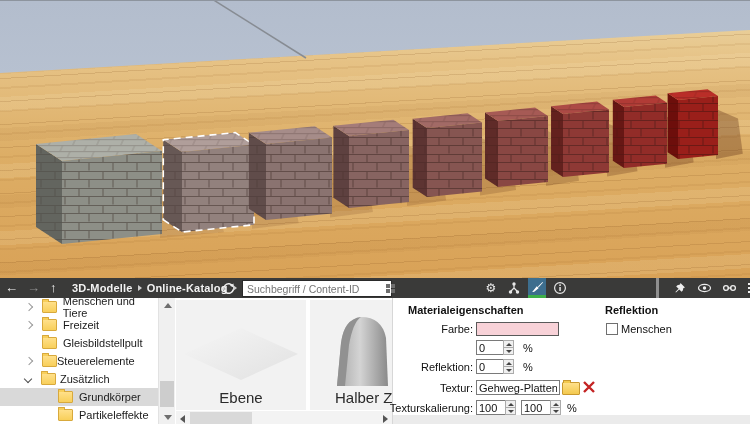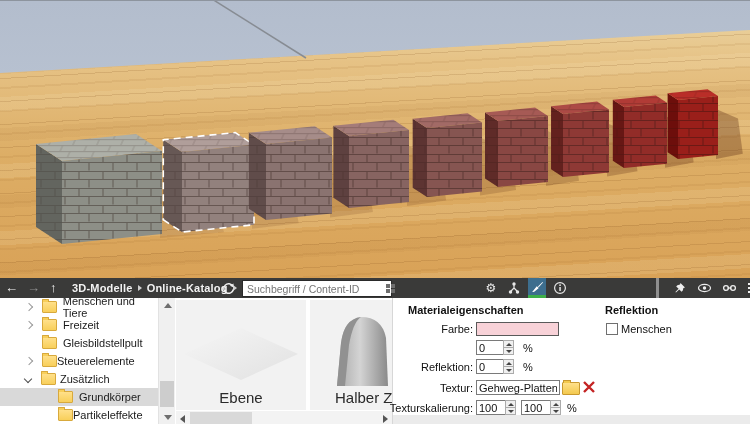--- a/index.html
+++ b/index.html
@@ -281,21 +281,21 @@
         <span style="margin-left:25px;" class="chev down"></span>
         <span class="folder" style="margin-left:10px;"></span>
         <span style="margin-left:4px;">Zusätzlich</span>
       </div>
       <div class="trow sel">
         <span class="folder" style="margin-left:58px;"></span>
         <span style="margin-left:6px;text-align:center;">Grundkörper</span>
       </div>
       <div class="trow">
         <span class="folder" style="margin-left:58px;"></span>
-        <span style="">Partikeleffekte</span>
+        <span style="margin-left:6px;">Partikeleffekte</span>
       </div>
     </div>
     <div class="vscroll">
       <span class="sarrow up"></span>
       <span class="thumb"></span>
       <span class="sarrow dn"></span>
     </div>
 
     <div class="catalog">
       <div class="tile" style="left:1px;width:130px;">

